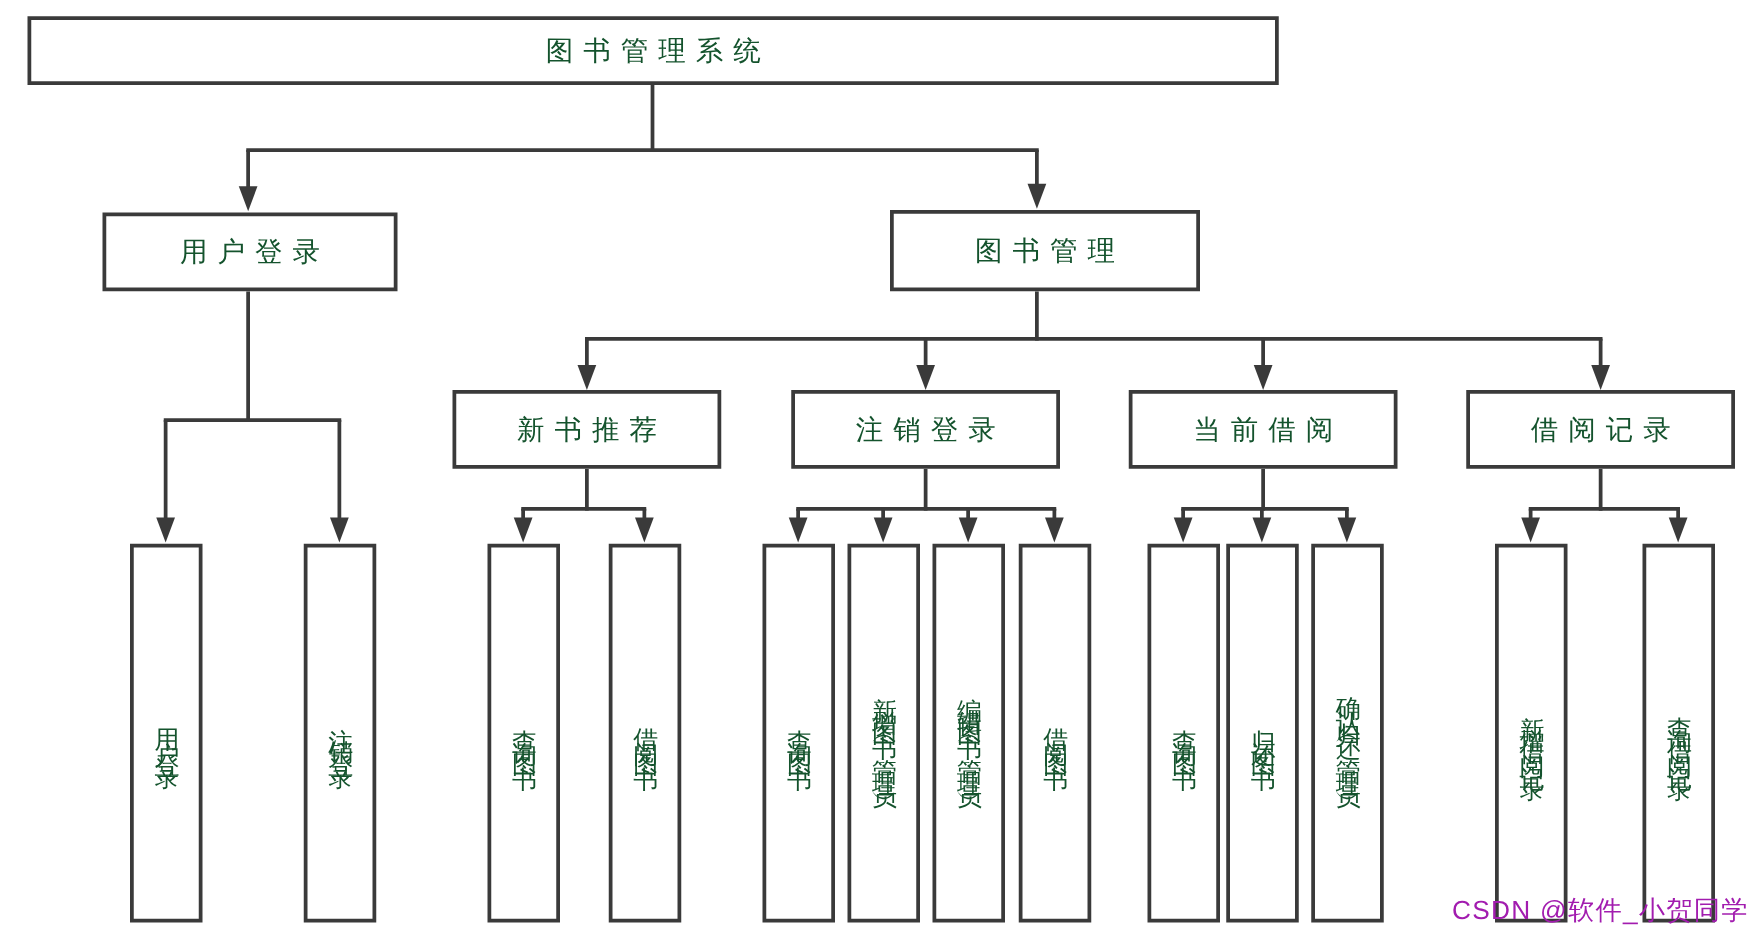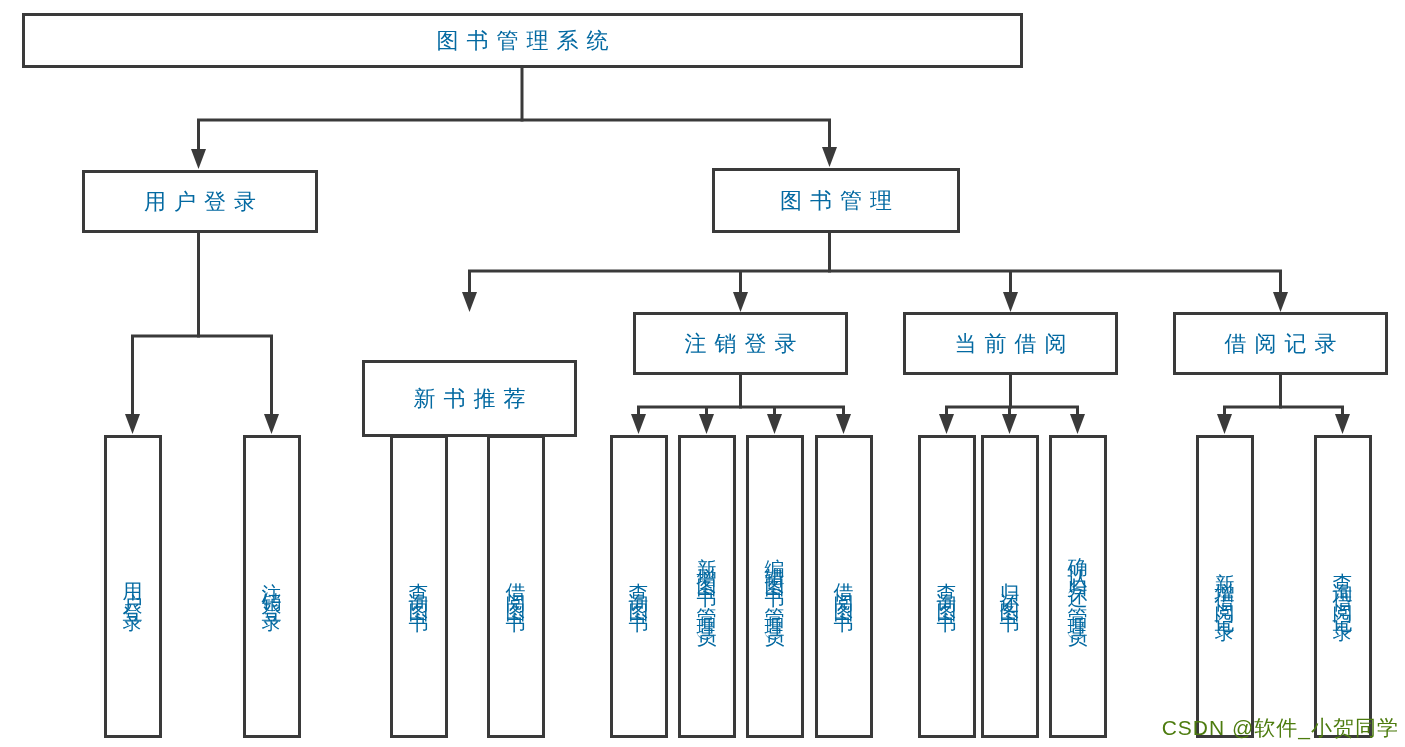--- a/index.html
+++ b/index.html
@@ -10,36 +10,36 @@
     font-family:"Liberation Sans","DejaVu Sans",sans-serif;
     overflow:hidden;
   }
   .connectors{position:absolute;left:0;top:0;pointer-events:none;}
   .node{
     position:absolute;
     box-sizing:border-box;
     border:3px solid #3a3a3a;
     background:#ffffff;
     display:flex;align-items:center;justify-content:center;
-    color:#0369a1;
+    color:#14532d;
   }
   .hnode{font-size:22px;letter-spacing:8px;text-indent:8px;white-space:nowrap;}
   .vnode{font-size:20px;}
   .vnode .vtext{
     writing-mode:vertical-rl;
     text-orientation:mixed;
     letter-spacing:10px;
     line-height:1;
     white-space:nowrap;
   }
   .watermark{
     position:absolute;
     right:6px;bottom:5px;
     font-size:21px;
-    color:#4d7c0f;
+    color:#a21caf;
     letter-spacing:1px;
     z-index:5;
     white-space:nowrap;
   }
 </style>
 </head>
 <body>
 
 <div class="canvas">
 
@@ -125,21 +125,21 @@
     <span>图书管理系统</span>
   </div>
 
   <div class="node hnode" style="left:82px;top:170px;width:236px;height:63px;">
     <span>用户登录</span>
   </div>
   <div class="node hnode" style="left:712px;top:168px;width:248px;height:65px;">
     <span>图书管理</span>
   </div>
 
-  <div class="node hnode" style="left:362px;top:312px;width:215px;height:77px;margin-top:48px;">
+  <div class="node hnode" style="left:362px;top:312px;width:215px;height:63px;">
     <span>新书推荐</span>
   </div>
   <div class="node hnode" style="left:633px;top:312px;width:215px;height:63px;">
     <span>注销登录</span>
   </div>
   <div class="node hnode" style="left:1173px;top:312px;width:215px;height:63px;">
     <span>借阅记录</span>
   </div>
   <div class="node hnode" style="left:903px;top:312px;width:215px;height:63px;">
     <span>当前借阅</span>

